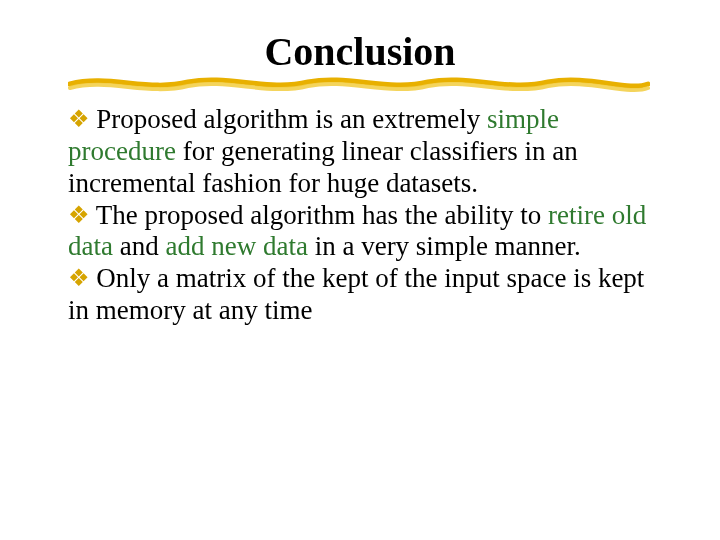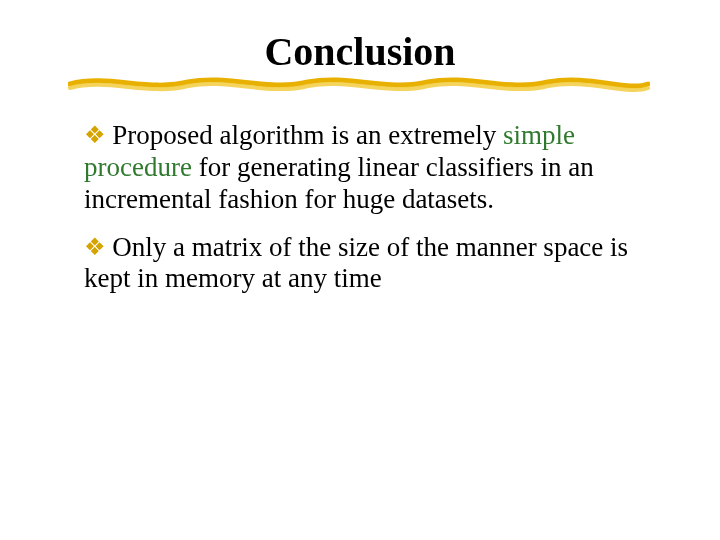--- a/index.html
+++ b/index.html
@@ -38,21 +38,21 @@
   .content {
     position: absolute;
     top: 104px;
     left: 68px;
     width: 600px;
     font-size: 27px;
     line-height: 1.18;
     color: #000000;
   }
   .content p {
-    margin: 16px;
+    margin: 0;
   }
   .bullet {
     color: #d6a400;
     font-size: 24px;
     vertical-align: 1px;
   }
   .hl { color: #2f7a2f; }
 </style>
 </head>
 <body>
@@ -66,17 +66,20 @@
       <path d="M2,12 C40,2 80,20 120,10 C160,2 200,20 240,10 C280,2 320,20 360,10 C400,2 440,20 480,10 C520,2 560,20 580,12" stroke="#e8b000" stroke-width="5" fill="none" stroke-linecap="round"></path>
       <path d="M2,16 C40,6 80,24 120,14 C160,6 200,24 240,14 C280,6 320,24 360,14 C400,6 440,24 480,14 C520,6 560,24 580,16" stroke="#f3cf4a" stroke-width="4" fill="none" stroke-linecap="round" opacity="0.9"></path>
     </svg>
   </div>
 
   <div class="content">
     <p>
       <span class="bullet">❖</span><span> Proposed algorithm is an extremely </span><span class="hl">simple procedure</span><span> for generating linear classifiers in an incremental fashion for huge datasets.</span>
     </p>
     <p>
-      <span class="bullet">❖</span><span> Only a matrix of the size of the manner space is kept in memory at any time</span><span class="hl"></span><span></span>
+      <span class="bullet">❖</span><span> The proposed algorithm has the ability to </span><span class="hl">retire old data</span><span> and </span><span class="hl">add new data</span><span> in a very simple manner.</span>
+    </p>
+    <p>
+      <span class="bullet">❖</span><span> Only a matrix of the kept of the input space is kept in memory at any time</span><span class="hl"></span><span></span>
     </p>
   </div>
 
 </div>
 
 </body></html>

